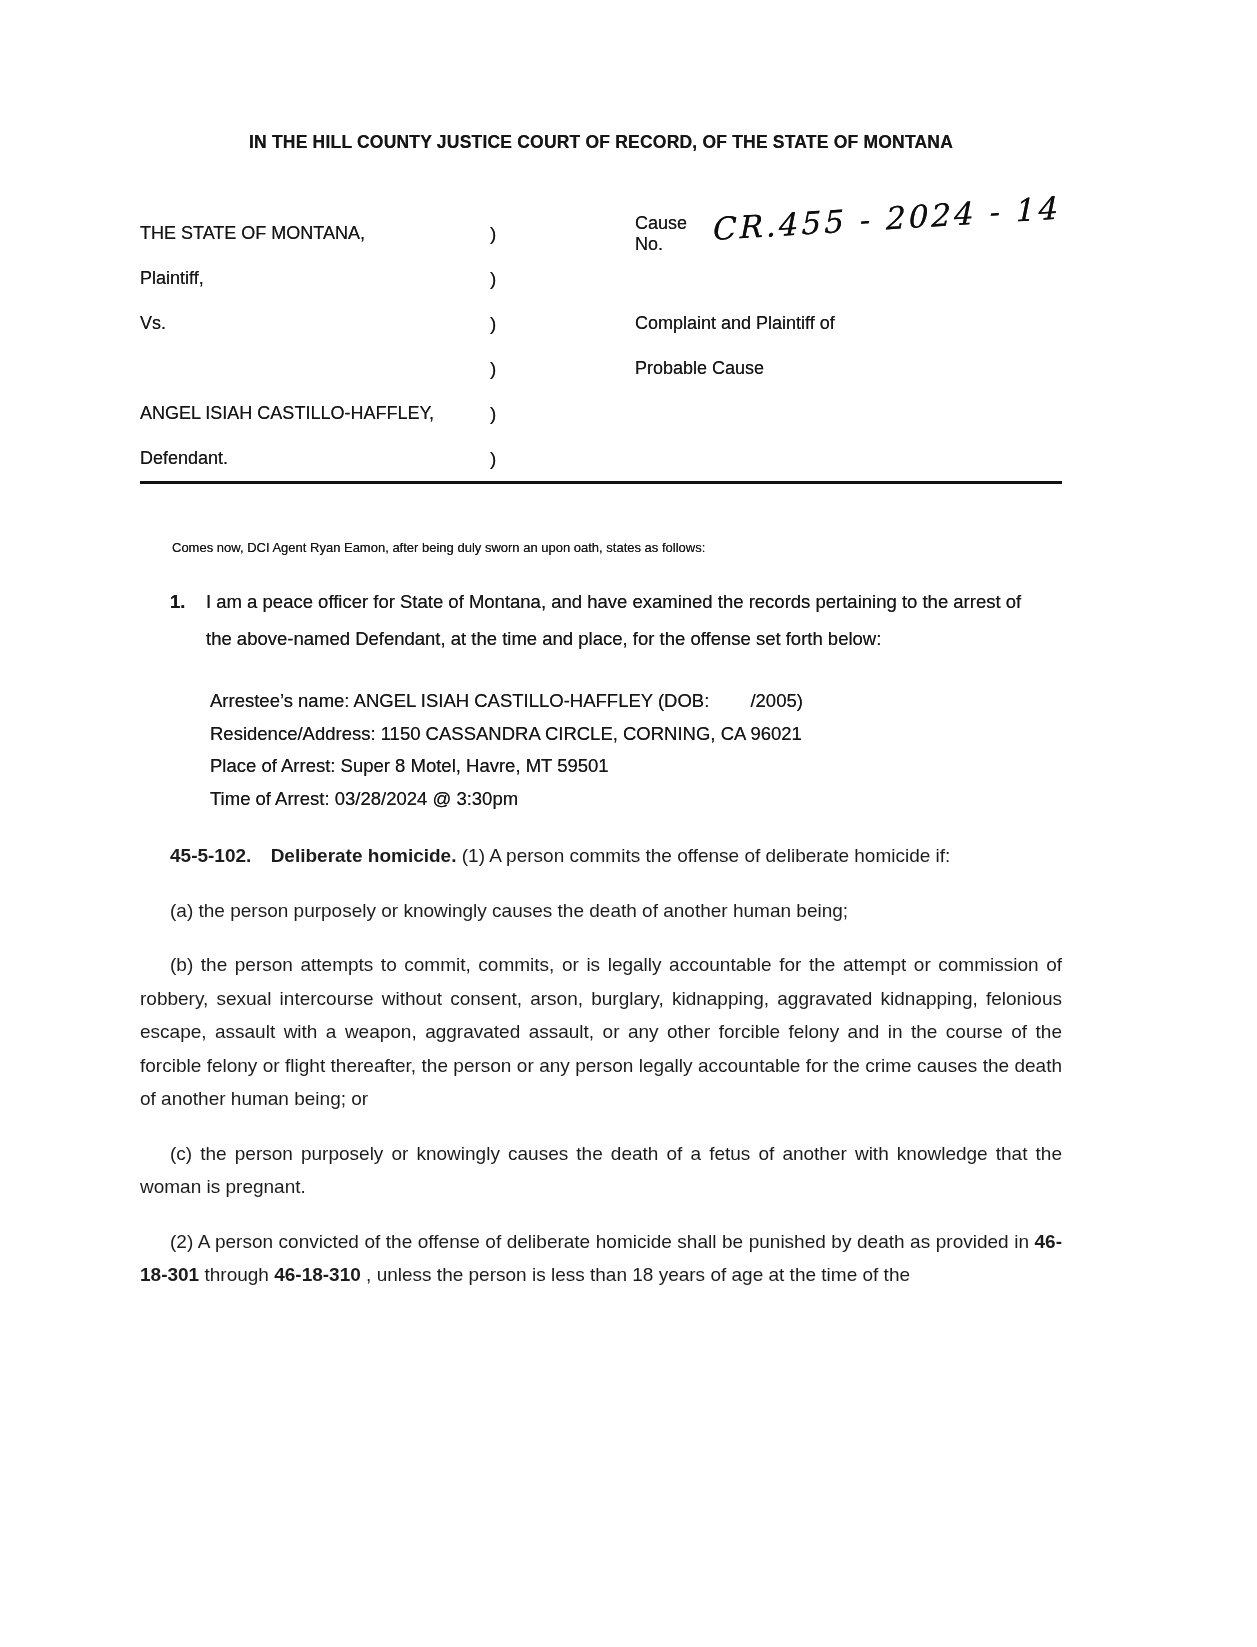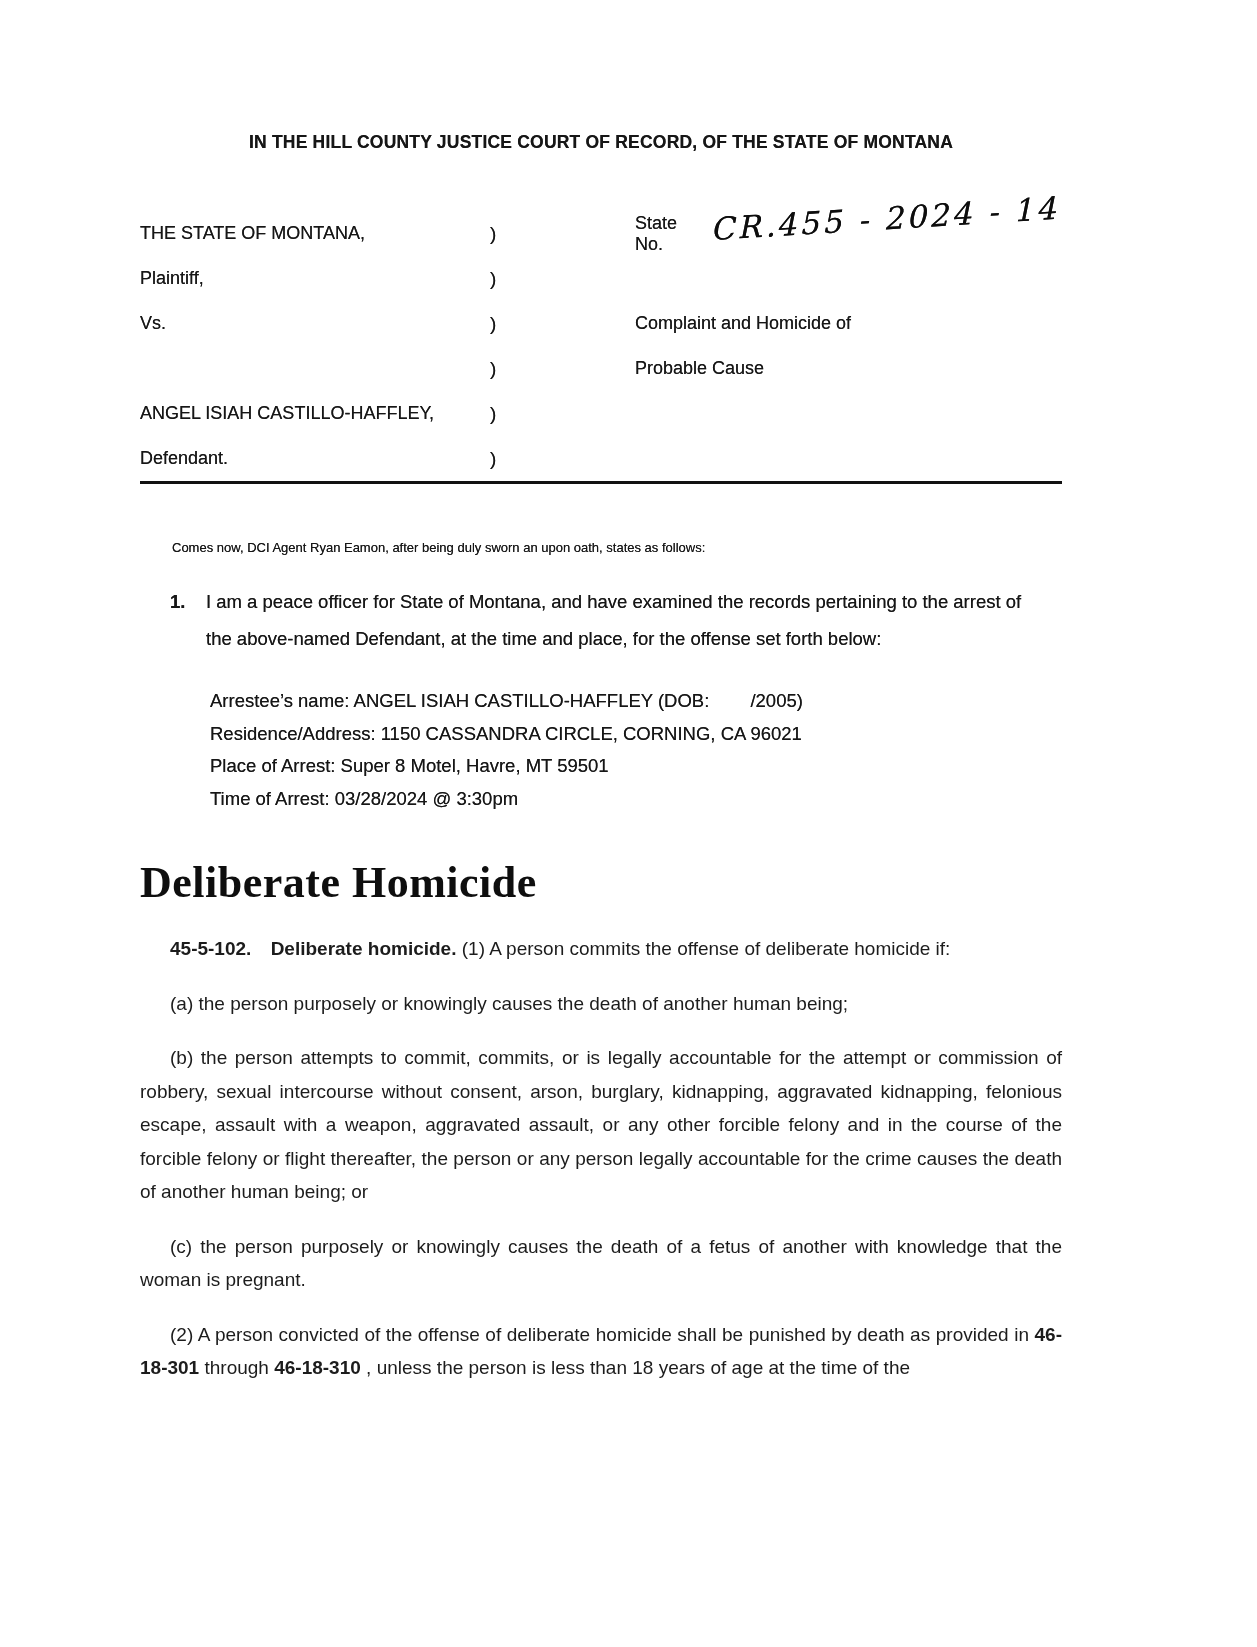--- a/index.html
+++ b/index.html
@@ -123,33 +123,33 @@
 <div class="page">
   <div class="content">
 
     <div class="court-header ink">IN THE HILL COUNTY JUSTICE COURT OF RECORD, OF THE STATE OF MONTANA</div>
 
     <div class="caption">
       <div class="caption-row">
         <span class="ink">THE STATE OF MONTANA,</span>
         <span class="paren ink">)</span>
         <span class="cause-line">
-          <span class="cause-label ink">State No.</span>
+          <span class="cause-label ink">Cause No.</span>
           <span class="handwriting">CR.455 - 2024 - 14</span>
         </span>
       </div>
       <div class="caption-row">
         <span class="ink">Plaintiff,</span>
         <span class="paren ink">)</span>
         <span></span>
       </div>
       <div class="caption-row">
         <span class="ink">Vs.</span>
         <span class="paren ink">)</span>
-        <span class="ink">Complaint and Homicide of</span>
+        <span class="ink">Complaint and Plaintiff of</span>
       </div>
       <div class="caption-row">
         <span></span>
         <span class="paren ink">)</span>
         <span class="ink">Probable Cause</span>
       </div>
       <div class="caption-row">
         <span class="ink">ANGEL ISIAH CASTILLO-HAFFLEY,</span>
         <span class="paren ink">)</span>
         <span></span>
@@ -169,21 +169,20 @@
       <span class="ink">I am a peace officer for State of Montana, and have examined the records pertaining to the arrest of the above-named Defendant, at the time and place, for the offense set forth below:</span>
     </div>
 
     <div class="arrestee">
       <div class="ink">Arrestee’s name: ANGEL ISIAH CASTILLO-HAFFLEY (DOB:&nbsp;&nbsp;&nbsp;&nbsp;&nbsp;&nbsp;&nbsp;&nbsp;/2005)</div>
       <div class="ink">Residence/Address: 1150 CASSANDRA CIRCLE, CORNING, CA 96021</div>
       <div class="ink">Place of Arrest: Super 8 Motel, Havre, MT 59501</div>
       <div class="ink">Time of Arrest: 03/28/2024 @ 3:30pm</div>
     </div>
 
-    <div class="charge-heading">Deliberate Homicide</div>
 
     <div class="statute">
       <p>
         <span class="b secnum">45-5-102.</span>
         <span class="b">Deliberate homicide.</span>
         <span>(1) A person commits the offense of deliberate homicide if:</span>
       </p>
       <p>(a) the person purposely or knowingly causes the death of another human being;</p>
       <p>(b) the person attempts to commit, commits, or is legally accountable for the attempt or commission of robbery, sexual intercourse without consent, arson, burglary, kidnapping, aggravated kidnapping, felonious escape, assault with a weapon, aggravated assault, or any other forcible felony and in the course of the forcible felony or flight thereafter, the person or any person legally accountable for the crime causes the death of another human being; or</p>
       <p>(c) the person purposely or knowingly causes the death of a fetus of another with knowledge that the woman is pregnant.</p>

